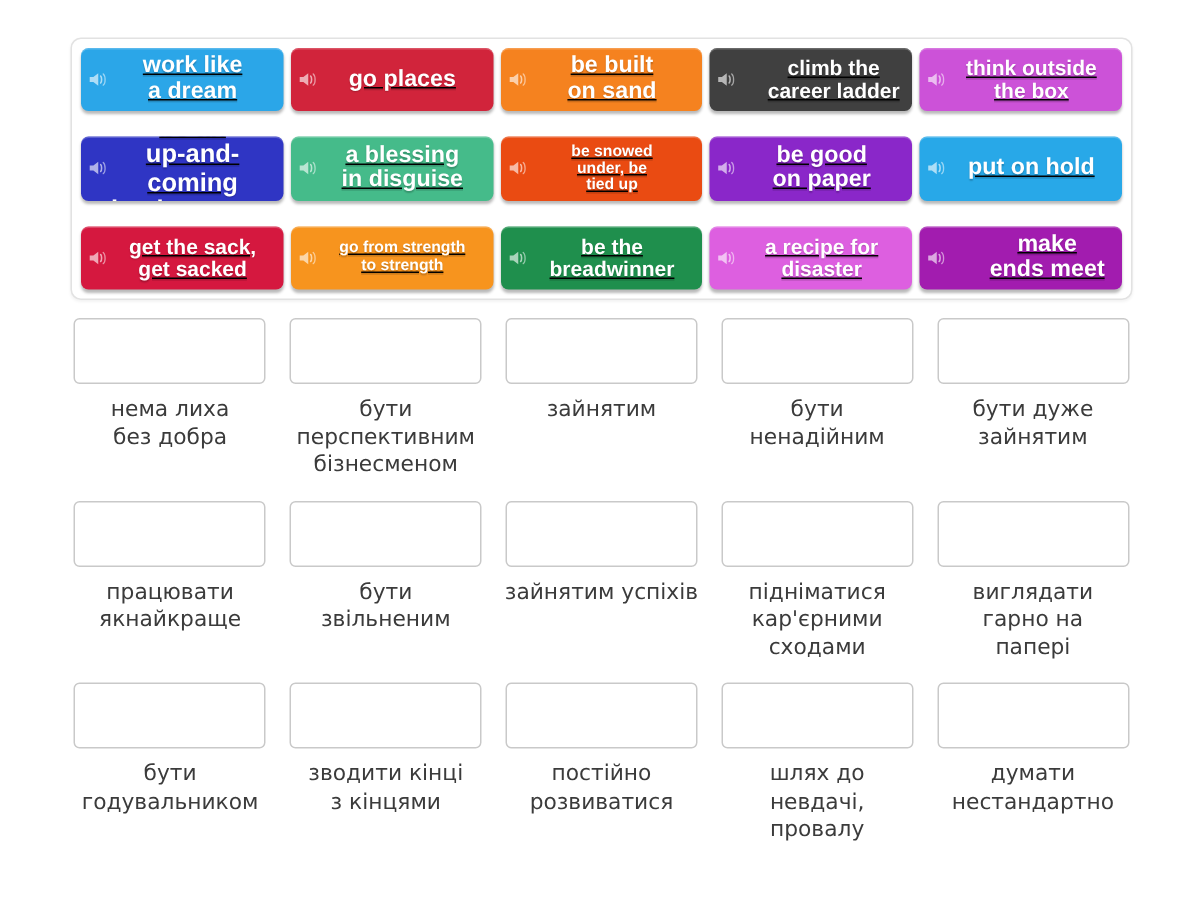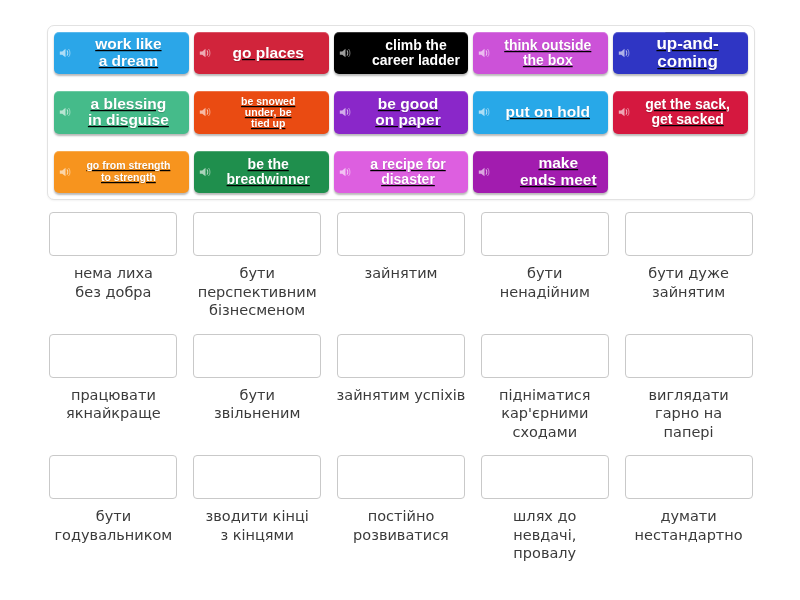--- a/index.html
+++ b/index.html
@@ -148,21 +148,31 @@
         <div class="tile fs-lg" style="background: rgb(209, 36, 59);">
           <span class="speaker">
             <svg viewBox="0 0 16 16" aria-hidden="true">
               <path d="M1 6h3l4-3.2v10.4L4 10H1z" fill="#ffffff"></path>
               <path d="M10 5.2c1 .8 1 4.8 0 5.6" stroke="#ffffff" stroke-width="1.3" fill="none" stroke-linecap="round"></path>
               <path d="M12.1 3.4c2 1.7 2 8.2 0 9.2" stroke="#ffffff" stroke-width="1.1" fill="none" stroke-linecap="round" opacity="0.85"></path>
             </svg>
           </span>
           <span class="tile-label">go places</span>
         </div>
-        <div class="tile fs-md" style="background: #000000; padding-left: 36px;">
+        <div class="tile fs-lg" style="background: rgb(245, 130, 31);">
+          <span class="speaker">
+            <svg viewBox="0 0 16 16" aria-hidden="true">
+              <path d="M1 6h3l4-3.2v10.4L4 10H1z" fill="#ffffff"></path>
+              <path d="M10 5.2c1 .8 1 4.8 0 5.6" stroke="#ffffff" stroke-width="1.3" fill="none" stroke-linecap="round"></path>
+              <path d="M12.1 3.4c2 1.7 2 8.2 0 9.2" stroke="#ffffff" stroke-width="1.1" fill="none" stroke-linecap="round" opacity="0.85"></path>
+            </svg>
+          </span>
+          <span class="tile-label">be built<br>on sand</span>
+        </div>
+        <div class="tile fs-md" style="background: #404040; padding-left: 36px;">
           <span class="speaker">
             <svg viewBox="0 0 16 16" aria-hidden="true">
               <path d="M1 6h3l4-3.2v10.4L4 10H1z" fill="#ffffff"></path>
               <path d="M10 5.2c1 .8 1 4.8 0 5.6" stroke="#ffffff" stroke-width="1.3" fill="none" stroke-linecap="round"></path>
               <path d="M12.1 3.4c2 1.7 2 8.2 0 9.2" stroke="#ffffff" stroke-width="1.1" fill="none" stroke-linecap="round" opacity="0.85"></path>
             </svg>
           </span>
           <span class="tile-label">climb the<br>career ladder</span>
         </div>
         <div class="tile fs-md" style="background: rgb(204, 82, 216);">

